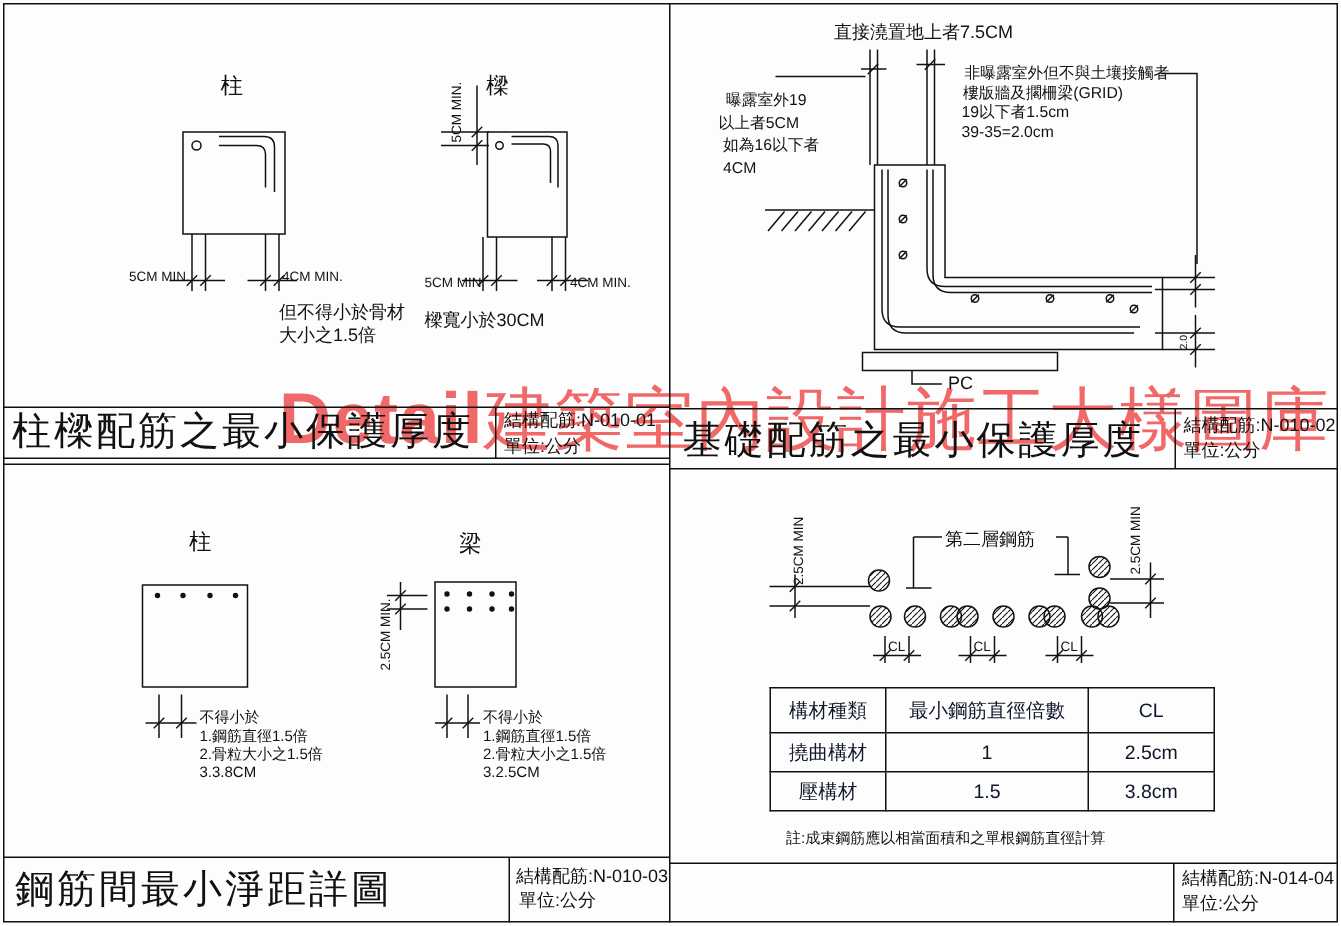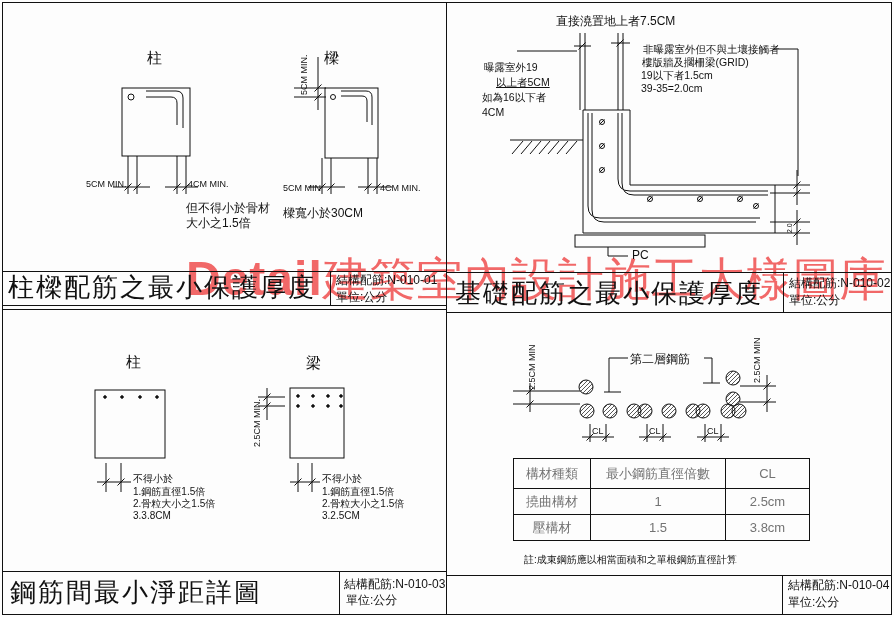--- a/index.html
+++ b/index.html
@@ -9,21 +9,21 @@
       color:#ef4444;opacity:.8;white-space:nowrap;z-index:1;}
   .wm .lat{font-weight:bold;font-size:48px;}
   svg.lines{position:absolute;left:0;top:0;z-index:2;}
   .lbl{position:absolute;z-index:3;white-space:nowrap;line-height:1;color:#111;}
   .rot{transform:rotate(-90deg);transform-origin:0 0;}
   .f7{font-size:7px;} .f9{font-size:9px;} .f10{font-size:10px;}
   .f10-5{font-size:10.5px;} .f11{font-size:12px;} .f15{font-size:15px;}
   .ttl{font-size:26px;letter-spacing:2px;font-family:"Liberation Serif","DejaVu Serif",serif;}
   .info{font-size:12px;}
   table.spec{position:absolute;left:513px;top:458px;z-index:3;border-collapse:collapse;
-             font-size:13px;color:#737373;}
+             font-size:13px;color:#0f172a;}
   table.spec td,table.spec th{border:1px solid #111;text-align:center;font-weight:normal;
              padding:0;background:transparent;}
   table.spec .c1{width:76px;} table.spec .c2{width:134px;} table.spec .c3{width:83px;}
   table.spec tr.hd td{height:29px;} table.spec tr.bd td{height:25px;}
 </style>
 </head>
 <body>
 
 <div class="canvas">
 
@@ -255,21 +255,21 @@
   <div class="lbl f9" style="left:380px;top:184px;">4CM MIN.</div>
   <div class="lbl f11" style="left:186px;top:202px;">但不得小於骨材</div>
   <div class="lbl f11" style="left:186px;top:217px;">大小之1.5倍</div>
   <div class="lbl f11" style="left:283px;top:207px;">樑寬小於30CM</div>
   <div class="lbl ttl" style="left:8px;top:275px;">柱樑配筋之最小保護厚度</div>
   <div class="lbl info" style="left:336px;top:274px;">結構配筋:N-010-01</div>
   <div class="lbl info" style="left:336px;top:291px;">單位:公分</div>
 
   <div class="lbl f11" style="left:556px;top:15px;">直接澆置地上者7.5CM</div>
   <div class="lbl f10-5" style="left:484px;top:62px;">曝露室外19</div>
-  <div class="lbl f10-5" style="left:496px;top:77px;text-decoration:underline;">以上者5CM</div>
+  <div class="lbl f10-5" style="left:479px;top:77px;">以上者5CM</div>
   <div class="lbl f10-5" style="left:482px;top:92px;">如為16以下者</div>
   <div class="lbl f10-5" style="left:482px;top:107px;">4CM</div>
   <div class="lbl f10-5" style="left:643px;top:44px;">非曝露室外但不與土壤接觸者</div>
   <div class="lbl f10-5" style="left:642px;top:57px;">樓版牆及擱柵梁(GRID)</div>
   <div class="lbl f10-5" style="left:641px;top:70px;">19以下者1.5cm</div>
   <div class="lbl f10-5" style="left:641px;top:83px;">39-35=2.0cm</div>
   <div class="lbl f11" style="left:632px;top:249px;">PC</div>
   <div class="lbl f7 rot" style="left:786px;top:233px;">2.0</div>
   <div class="lbl ttl" style="left:455px;top:281px;">基礎配筋之最小保護厚度</div>
   <div class="lbl info" style="left:789px;top:277px;">結構配筋:N-010-02</div>
@@ -290,21 +290,21 @@
   <div class="lbl info" style="left:344px;top:578px;">結構配筋:N-010-03</div>
   <div class="lbl info" style="left:346px;top:594px;">單位:公分</div>
 
   <div class="lbl f11" style="left:630px;top:353px;">第二層鋼筋</div>
   <div class="lbl f9 rot" style="left:528px;top:390px;">2.5CM MIN</div>
   <div class="lbl f9 rot" style="left:753px;top:383px;">2.5CM MIN</div>
   <div class="lbl f9" style="left:592px;top:427px;">CL</div>
   <div class="lbl f9" style="left:649px;top:427px;">CL</div>
   <div class="lbl f9" style="left:707px;top:427px;">CL</div>
   <div class="lbl f10" style="left:524px;top:555px;">註:成束鋼筋應以相當面積和之單根鋼筋直徑計算</div>
-  <div class="lbl info" style="left:788px;top:579px;">結構配筋:N-010-04</div>
+  <div class="lbl info" style="left:788px;top:579px;">結構配筋:N-014-04</div>
   <div class="lbl info" style="left:788px;top:596px;">單位:公分</div>
 
   <table class="spec">
     <tbody>
       <tr class="hd">
         <td class="c1">構材種類</td>
         <td class="c2">最小鋼筋直徑倍數</td>
         <td class="c3">CL</td>
       </tr>
       <tr class="bd">

